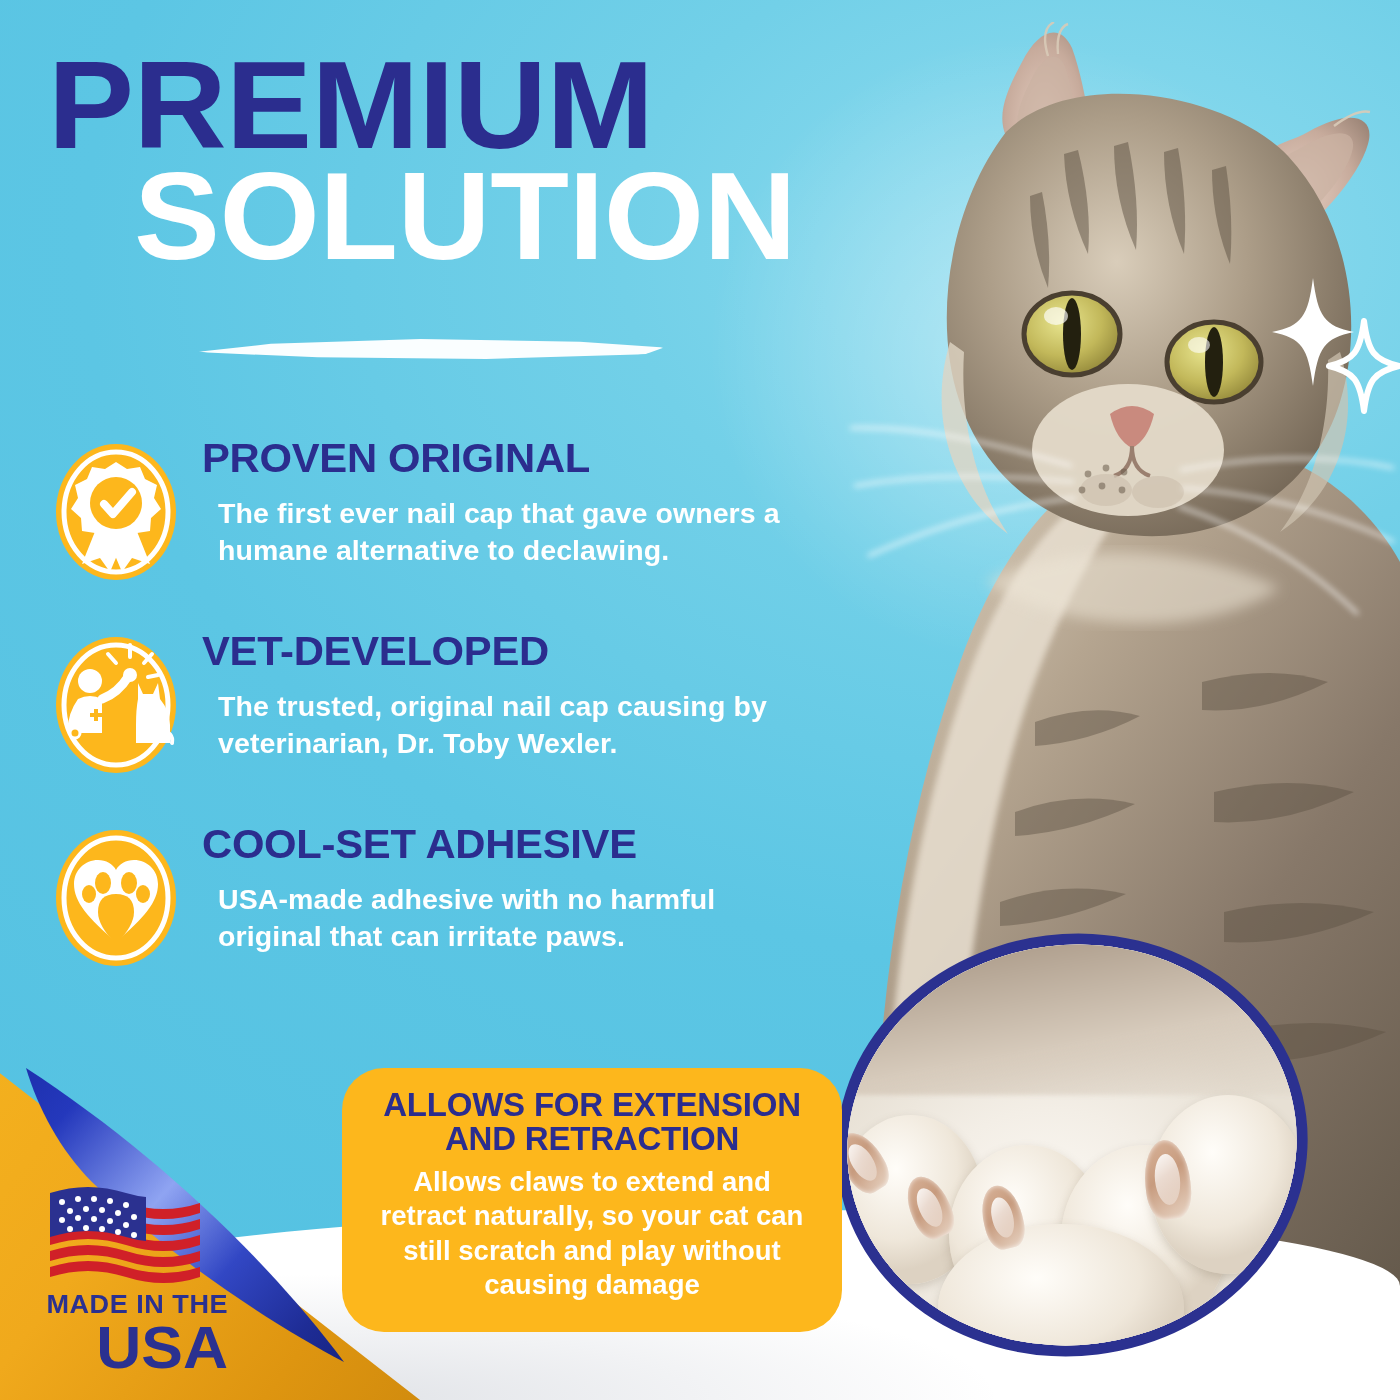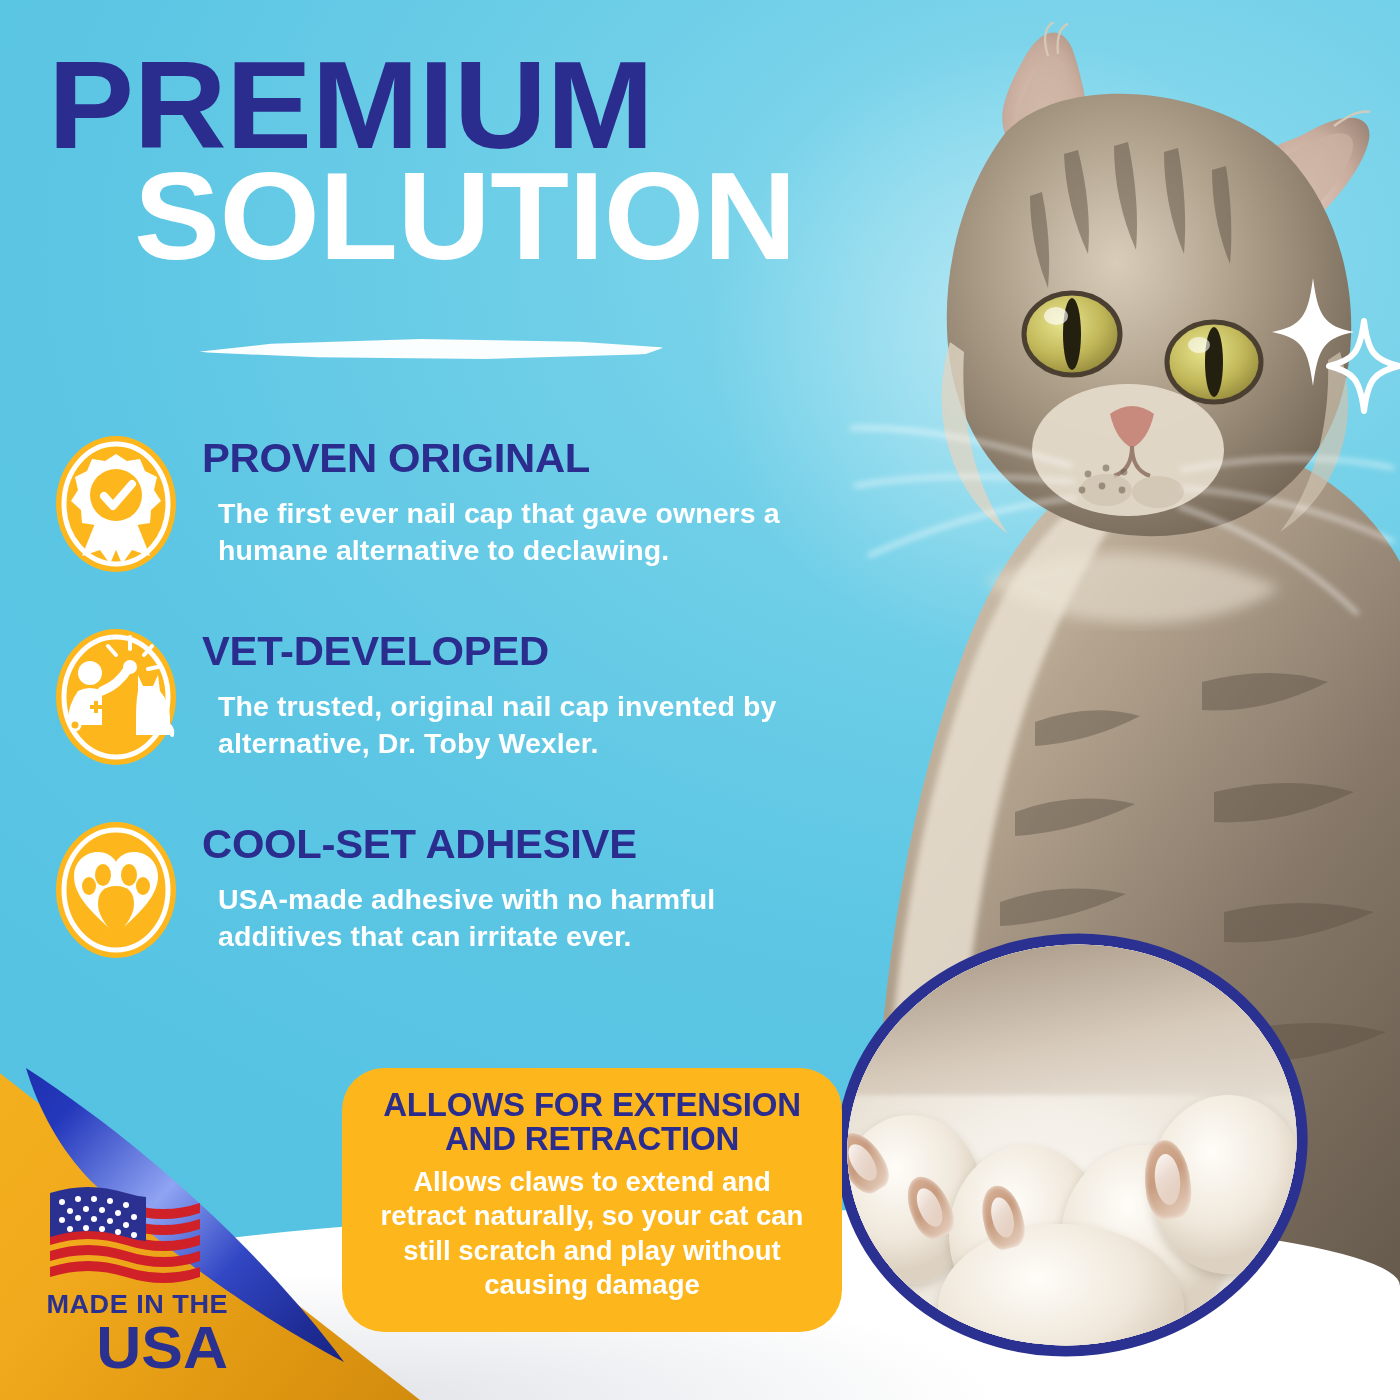--- a/index.html
+++ b/index.html
@@ -97,21 +97,21 @@
 
   
   .features {
     position: absolute;
     left: 52px;
     top: 432px;
     width: 770px;
   }
   .feature {
     display: flex;
-    align-items: flex-start;
+    align-items: flex-end;
     margin-bottom: 40px;
   }
   .feature-icon {
     flex: 0 0 auto;
     width: 128px;
     height: 145px;
     margin-right: 22px;
   }
   .feature-icon svg { display: block; width: 100%; height: 100%; }
   .feature-text { flex: 1 1 auto; padding-top: 6px; }
@@ -482,40 +482,40 @@
               <path d="M92 30 l8 -9"></path>
               <path d="M96 44 l10 -2"></path>
           </g>
 
           <path d="M86 50 l5 11 l10 0 l5 -11 l2 16 q10 12 10 26 l0 18 -34 0 0 -18 q0 -16 2 -26 z" fill="#ffffff"></path>
           <path d="M108 96 q14 4 12 14" stroke="#ffffff" stroke-width="4" fill="none" stroke-linecap="round"></path>
         </svg>
       </div>
       <div class="feature-text">
         <p class="feature-title">VET-DEVELOPED</p>
-        <p class="feature-desc">The trusted, original nail cap invented by alternative, Dr. Toby Wexler.</p>
+        <p class="feature-desc">The trusted, original nail cap causing by veterinarian, Dr. Toby Wexler.</p>
       </div>
     </div>
 
     <div class="feature">
       <div class="feature-icon">
         <svg viewBox="0 0 128 145">
           <ellipse cx="64" cy="72" rx="60" ry="68" fill="#FDB71C"></ellipse>
           <ellipse cx="64" cy="72" rx="52" ry="60" fill="none" stroke="#ffffff" stroke-width="5"></ellipse>
           <path d="M64 116 C 36 92, 22 76, 22 58 C 22 44, 33 34, 46 34 C 54 34, 61 38, 64 44 C 67 38, 74 34, 82 34 C 95 34, 106 44, 106 58 C 106 76, 92 92, 64 116 Z" fill="#ffffff"></path>
           <ellipse cx="51" cy="57" rx="8" ry="11" fill="#FDB71C"></ellipse>
           <ellipse cx="77" cy="57" rx="8" ry="11" fill="#FDB71C"></ellipse>
           <ellipse cx="37" cy="68" rx="7" ry="9" fill="#FDB71C"></ellipse>
           <ellipse cx="91" cy="68" rx="7" ry="9" fill="#FDB71C"></ellipse>
           <path d="M64 68 q18 0 18 18 q0 14 -18 32 q-18 -18 -18 -32 q0 -18 18 -18 z" fill="#FDB71C"></path>
         </svg>
       </div>
       <div class="feature-text">
         <p class="feature-title">COOL-SET ADHESIVE</p>
-        <p class="feature-desc">USA-made adhesive with no harmful additives that can irritate ever.</p>
+        <p class="feature-desc">USA-made adhesive with no harmful original that can irritate paws.</p>
       </div>
     </div>
   </div>
 
   <div class="bottom-band"></div>
   <div class="bottom-band-shadow"></div>
 
   <div class="paw-frame">
     <div class="paw-inner">
       <div class="paw-fur-top"></div>

